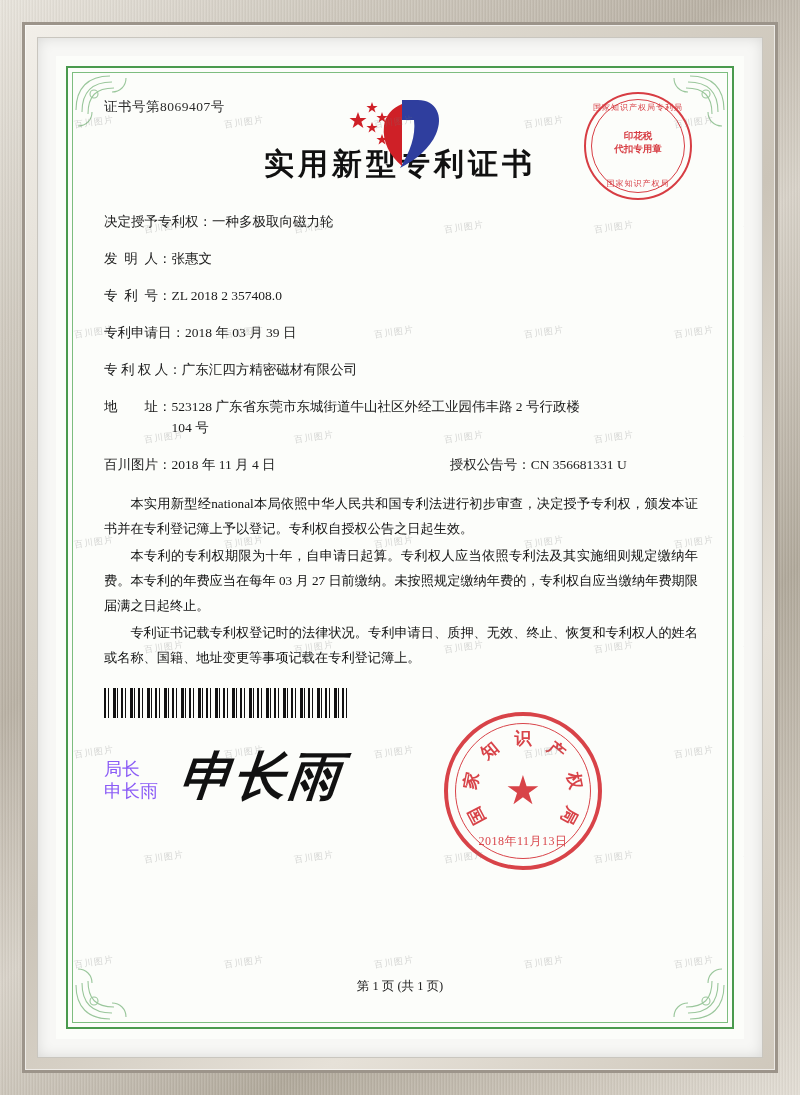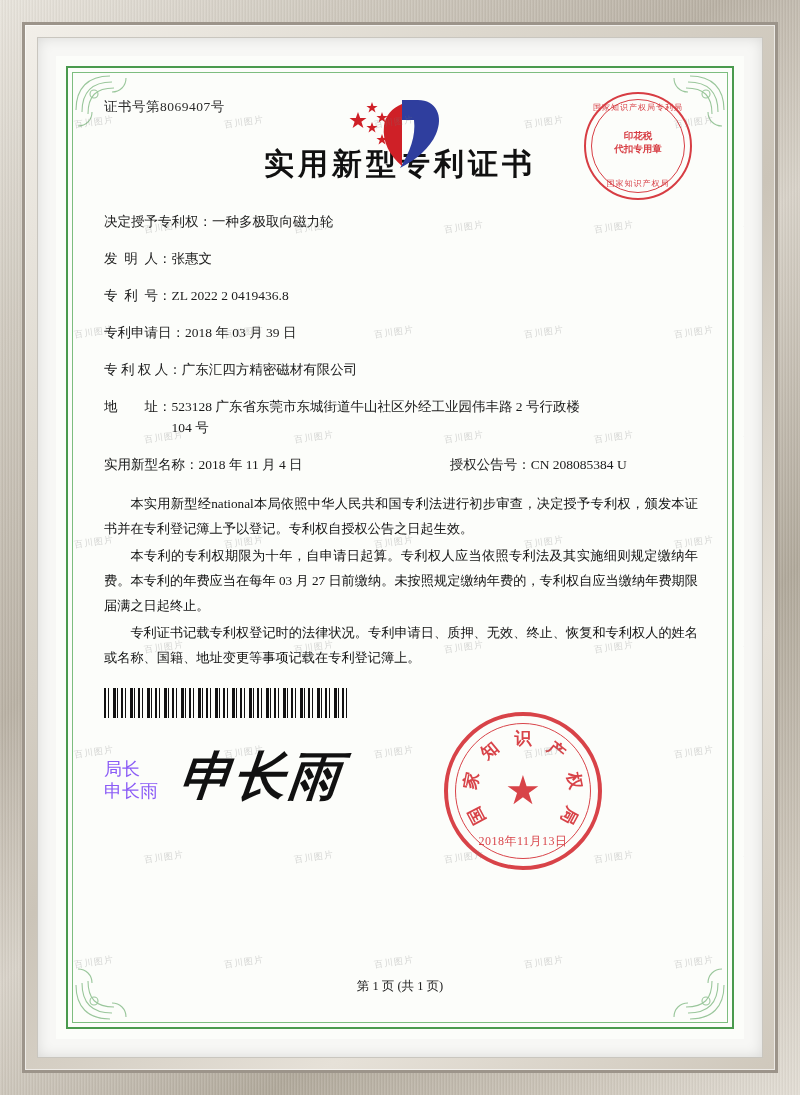--- a/index.html
+++ b/index.html
@@ -421,42 +421,42 @@
             <div class="row">
               <span class="lbl">决定授予专利权：</span>
               <span class="val">一种多极取向磁力轮</span>
             </div>
             <div class="row">
               <span class="lbl">发  明  人：</span>
               <span class="val">张惠文</span>
             </div>
             <div class="row">
               <span class="lbl">专  利  号：</span>
-              <span class="val">ZL 2022 2 0419436.8</span>
+              <span class="val">ZL 2018 2 357408.0</span>
             </div>
             <div class="row">
               <span class="lbl">专利申请日：</span>
               <span class="val">2018 年 03 月 39 日</span>
             </div>
             <div class="row">
               <span class="lbl">专 利 权 人：</span>
               <span class="val">广东汇四方精密磁材有限公司</span>
             </div>
             <div class="row">
               <span class="lbl">地        址：</span>
               <span class="val addr">523128 广东省东莞市东城街道牛山社区外经工业园伟丰路 2 号行政楼 104 号</span>
             </div>
             <div class="row two">
               <span class="left">
-                <span class="lbl">实用新型名称：</span>
+                <span class="lbl">百川图片：</span>
                 <span class="val">2018 年 11 月 4 日</span>
               </span>
               <span class="right">
                 <span class="lbl">授权公告号：</span>
-                <span class="val">CN 208085384 U</span>
+                <span class="val">CN 356681331 U</span>
               </span>
             </div>
           </div>
 
           <div class="paras">
             <p>本实用新型经national本局依照中华人民共和国专利法进行初步审查，决定授予专利权，颁发本证书并在专利登记簿上予以登记。专利权自授权公告之日起生效。</p>
             <p>本专利的专利权期限为十年，自申请日起算。专利权人应当依照专利法及其实施细则规定缴纳年费。本专利的年费应当在每年 03 月 27 日前缴纳。未按照规定缴纳年费的，专利权自应当缴纳年费期限届满之日起终止。</p>
             <p>专利证书记载专利权登记时的法律状况。专利申请日、质押、无效、终止、恢复和专利权人的姓名或名称、国籍、地址变更等事项记载在专利登记簿上。</p>
           </div>
 

